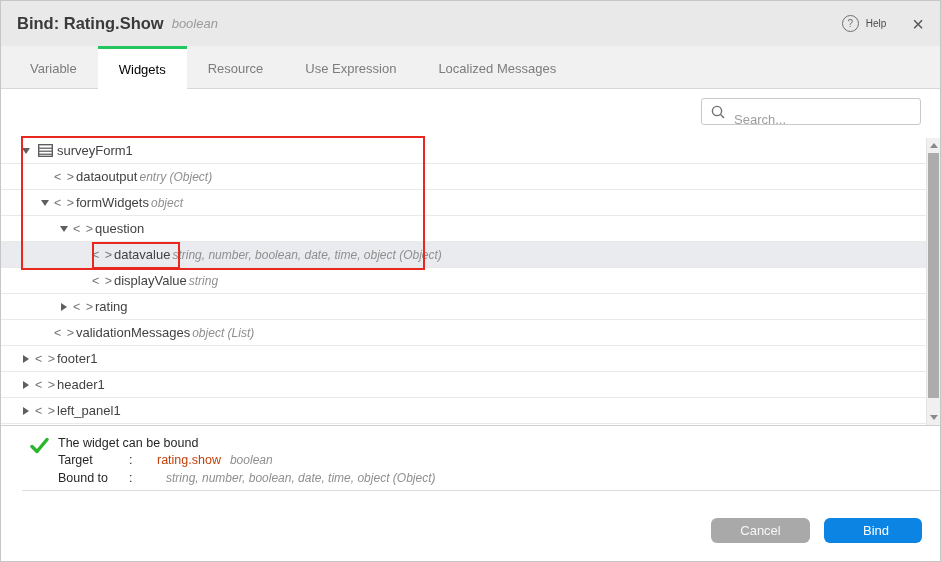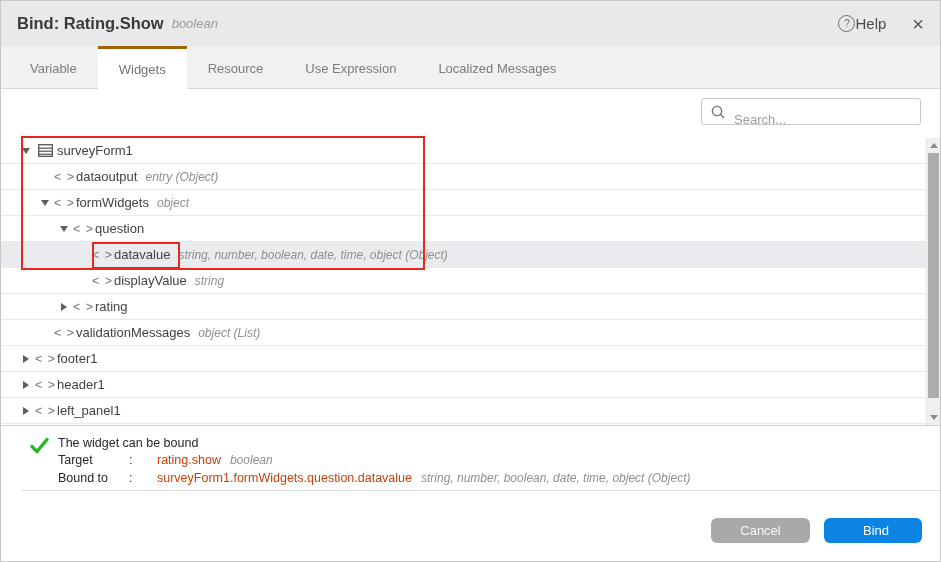--- a/index.html
+++ b/index.html
@@ -10,28 +10,28 @@
   }
   
   .hdr{position:absolute;top:0;left:0;right:0;height:45px;background:#e9e9e9;
        display:flex;align-items:center;padding:0 16px;box-sizing:border-box;}
   .hdr-title{font-size:16.5px;font-weight:bold;color:#3a3a3a;}
   .hdr-type{font-size:13px;font-style:italic;font-weight:normal;color:#9b9b9b;margin-left:8px;}
   .hdr-right{margin-left:auto;display:flex;align-items:center;}
   .help-icon{width:15px;height:15px;border:1.4px solid #6f6f6f;border-radius:50%;
        color:#6f6f6f;font-size:10px;display:flex;align-items:center;justify-content:center;
        cursor:pointer;}
-  .help-label{font-size:15px;color:#4c4c4c;cursor:pointer;}
+  .help-label{font-size:10px;color:#4c4c4c;margin-left:7px;cursor:pointer;}
   .close-x{font-size:20px;color:#555;margin-left:26px;cursor:pointer;line-height:1;}
   
   .tabs{position:absolute;top:45px;left:0;right:0;height:43px;background:#f1f1f1;
         border-bottom:1px solid #d8d8d8;display:flex;padding-left:8px;box-sizing:border-box;}
   .tab{border:none;background:transparent;font-family:inherit;font-size:13px;color:#7c7c7c;
        padding:0 21px;cursor:pointer;border-top:3px solid transparent;}
-  .tab.active{background:#fff;color:#737373;border-top:3px solid #a16207;margin-bottom:-1px;}
+  .tab.active{background:#fff;color:#000000;border-top:3px solid #22c55e;margin-bottom:-1px;}
   
   .toolbar{position:absolute;top:88px;left:0;right:0;height:49px;background:#fff;}
   .searchbox{position:absolute;left:700px;top:9px;width:220px;height:27px;
        border:1px solid #c9c9c9;border-radius:3px;display:flex;align-items:center;
        padding:0 9px;box-sizing:border-box;background:#fff;}
   .searchbox svg{flex:0 0 auto;}
   .searchbox input{border:none;outline:none;flex:1;font-family:inherit;font-size:13px;
        color:#424242;margin-left:7px;background:transparent;margin-top:16px;}
   .searchbox input::placeholder{color:#9e9e9e;}
   
@@ -42,21 +42,21 @@
   .trow.selected{background:#e9ebee;}
   .expander{width:18px;flex:0 0 18px;display:flex;justify-content:center;align-items:center;}
   .tri-down{width:0;height:0;border-left:4.5px solid transparent;border-right:4.5px solid transparent;
        border-top:6px solid #5f5f5f;}
   .tri-right{width:0;height:0;border-top:4.5px solid transparent;border-bottom:4.5px solid transparent;
        border-left:6px solid #5f5f5f;}
   .node-icon{width:20px;flex:0 0 20px;color:#757575;font-size:12.5px;text-align:center;
        white-space:pre;letter-spacing:1px;}
   .form-icon{width:20px;flex:0 0 20px;display:flex;justify-content:center;align-items:center;}
   .tlabel{font-size:13px;color:#424242;margin-left:2px;white-space:nowrap;}
-  .ttype{font-size:12px;font-style:italic;color:#8f8f8f;margin-left:8px;white-space:nowrap;}
+  .ttype{font-size:12px;font-style:italic;color:#8f8f8f;margin-left:2px;white-space:nowrap;}
   
   .sbar{position:absolute;right:0;top:0;width:14px;height:287px;background:#f0f0f0;
        border-left:1px solid #e3e3e3;box-sizing:border-box;}
   .sb-up,.sb-down{position:absolute;left:3px;width:0;height:0;cursor:pointer;}
   .sb-up{top:5px;border-left:4px solid transparent;border-right:4px solid transparent;
        border-bottom:5px solid #8a8a8a;}
   .sb-down{bottom:5px;border-left:4px solid transparent;border-right:4px solid transparent;
        border-top:5px solid #8a8a8a;}
   .sb-thumb{position:absolute;left:1px;top:15px;width:11px;height:245px;background:#acacac;cursor:pointer;}
   
@@ -219,21 +219,20 @@
       </div>
       <div class="sline">
         <span class="slabel">Target</span>
         <span class="scolon">:</span>
         <span class="sval">rating.show</span>
         <span class="stype">boolean</span>
       </div>
       <div class="sline">
         <span class="slabel">Bound to</span>
         <span class="scolon">:</span>
-        <span class="sval">surveyForm1.formWidgets.question.datavalue</span>
         <span class="stype">string, number, boolean, date, time, object (Object)</span>
       </div>
     </div>
   </div>
 
   <div class="footer">
     <button class="btn btn-cancel">Cancel</button>
     <button class="btn btn-bind">Bind</button>
   </div>
 

